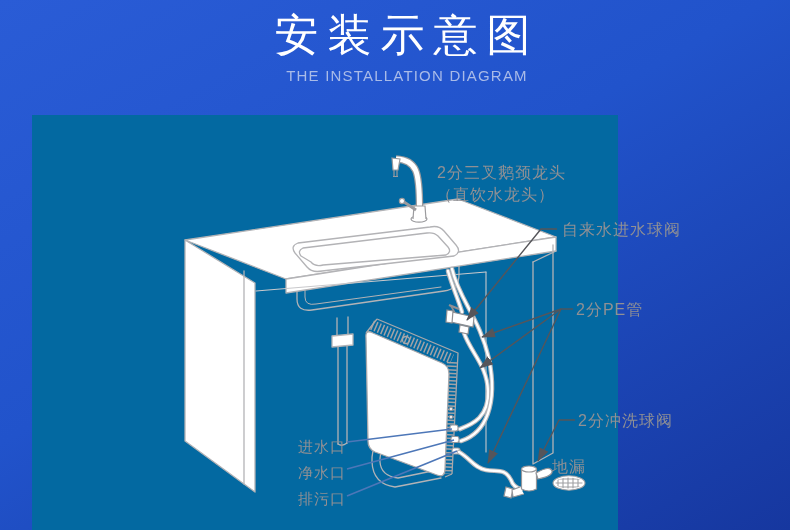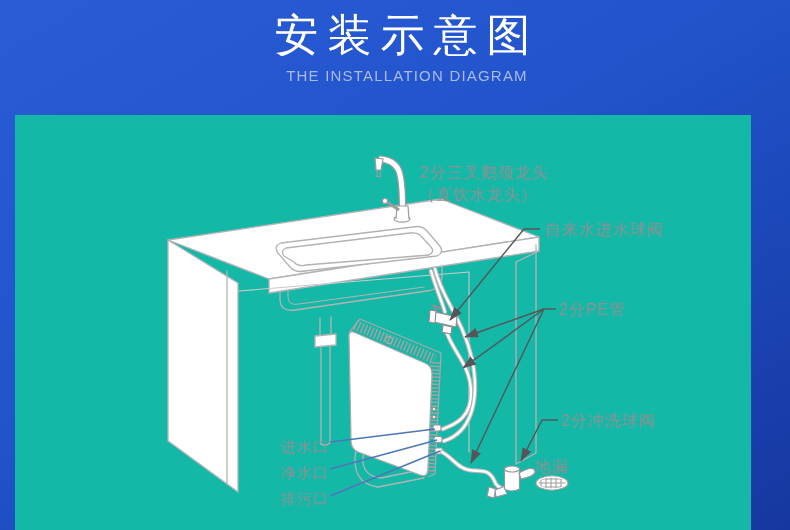--- a/index.html
+++ b/index.html
@@ -7,22 +7,22 @@
     width:790px;height:530px;overflow:hidden;position:relative;
     background:linear-gradient(150deg,#2a5cd6 0%,#2153cb 45%,#16379f 100%);
     font-family:"Liberation Sans", sans-serif;
   }
   .header{position:absolute;top:0;left:0;width:100%;text-align:center;
     padding-top:10px;transform:translateX(12px);}
   .title{font-size:44px;line-height:1.12;color:#ffffff;font-weight:300;
     letter-spacing:9px;}
   .subtitle{font-size:15px;color:#a9bbe8;letter-spacing:1.2px;margin-top:8px;
     font-weight:400;}
-  .panel{position:absolute;left:15px;top:115px;width:736px;height:415px;
-    background:#14b8a6;}
+  .panel{position:absolute;left:32px;top:115px;width:586px;height:415px;
+    background:#0369a1;}
   svg{display:block;}
   .lineart{stroke:#b3b3b6;fill:none;stroke-width:1.3;stroke-linejoin:round;stroke-linecap:round;}
   .faint{stroke:#c9c9cc;stroke-width:1.1;}
   .tube-outer{stroke:#b7b7ba;stroke-width:4.6;fill:none;stroke-linecap:round;}
   .tube-inner{stroke:#ffffff;stroke-width:2.4;fill:none;stroke-linecap:round;}
   .neck-outer{stroke:#9b9b9e;stroke-width:7.5;fill:none;}
   .neck-inner{stroke:#ffffff;stroke-width:5;fill:none;}
   .rib{stroke:#a2a2a5;stroke-width:10;fill:none;stroke-dasharray:1.5 2.1;}
   .leader{stroke:#55555a;stroke-width:1.4;fill:none;stroke-linejoin:round;}
   .blue-leader{stroke:#4d77b8;stroke-width:1.6;fill:none;}

